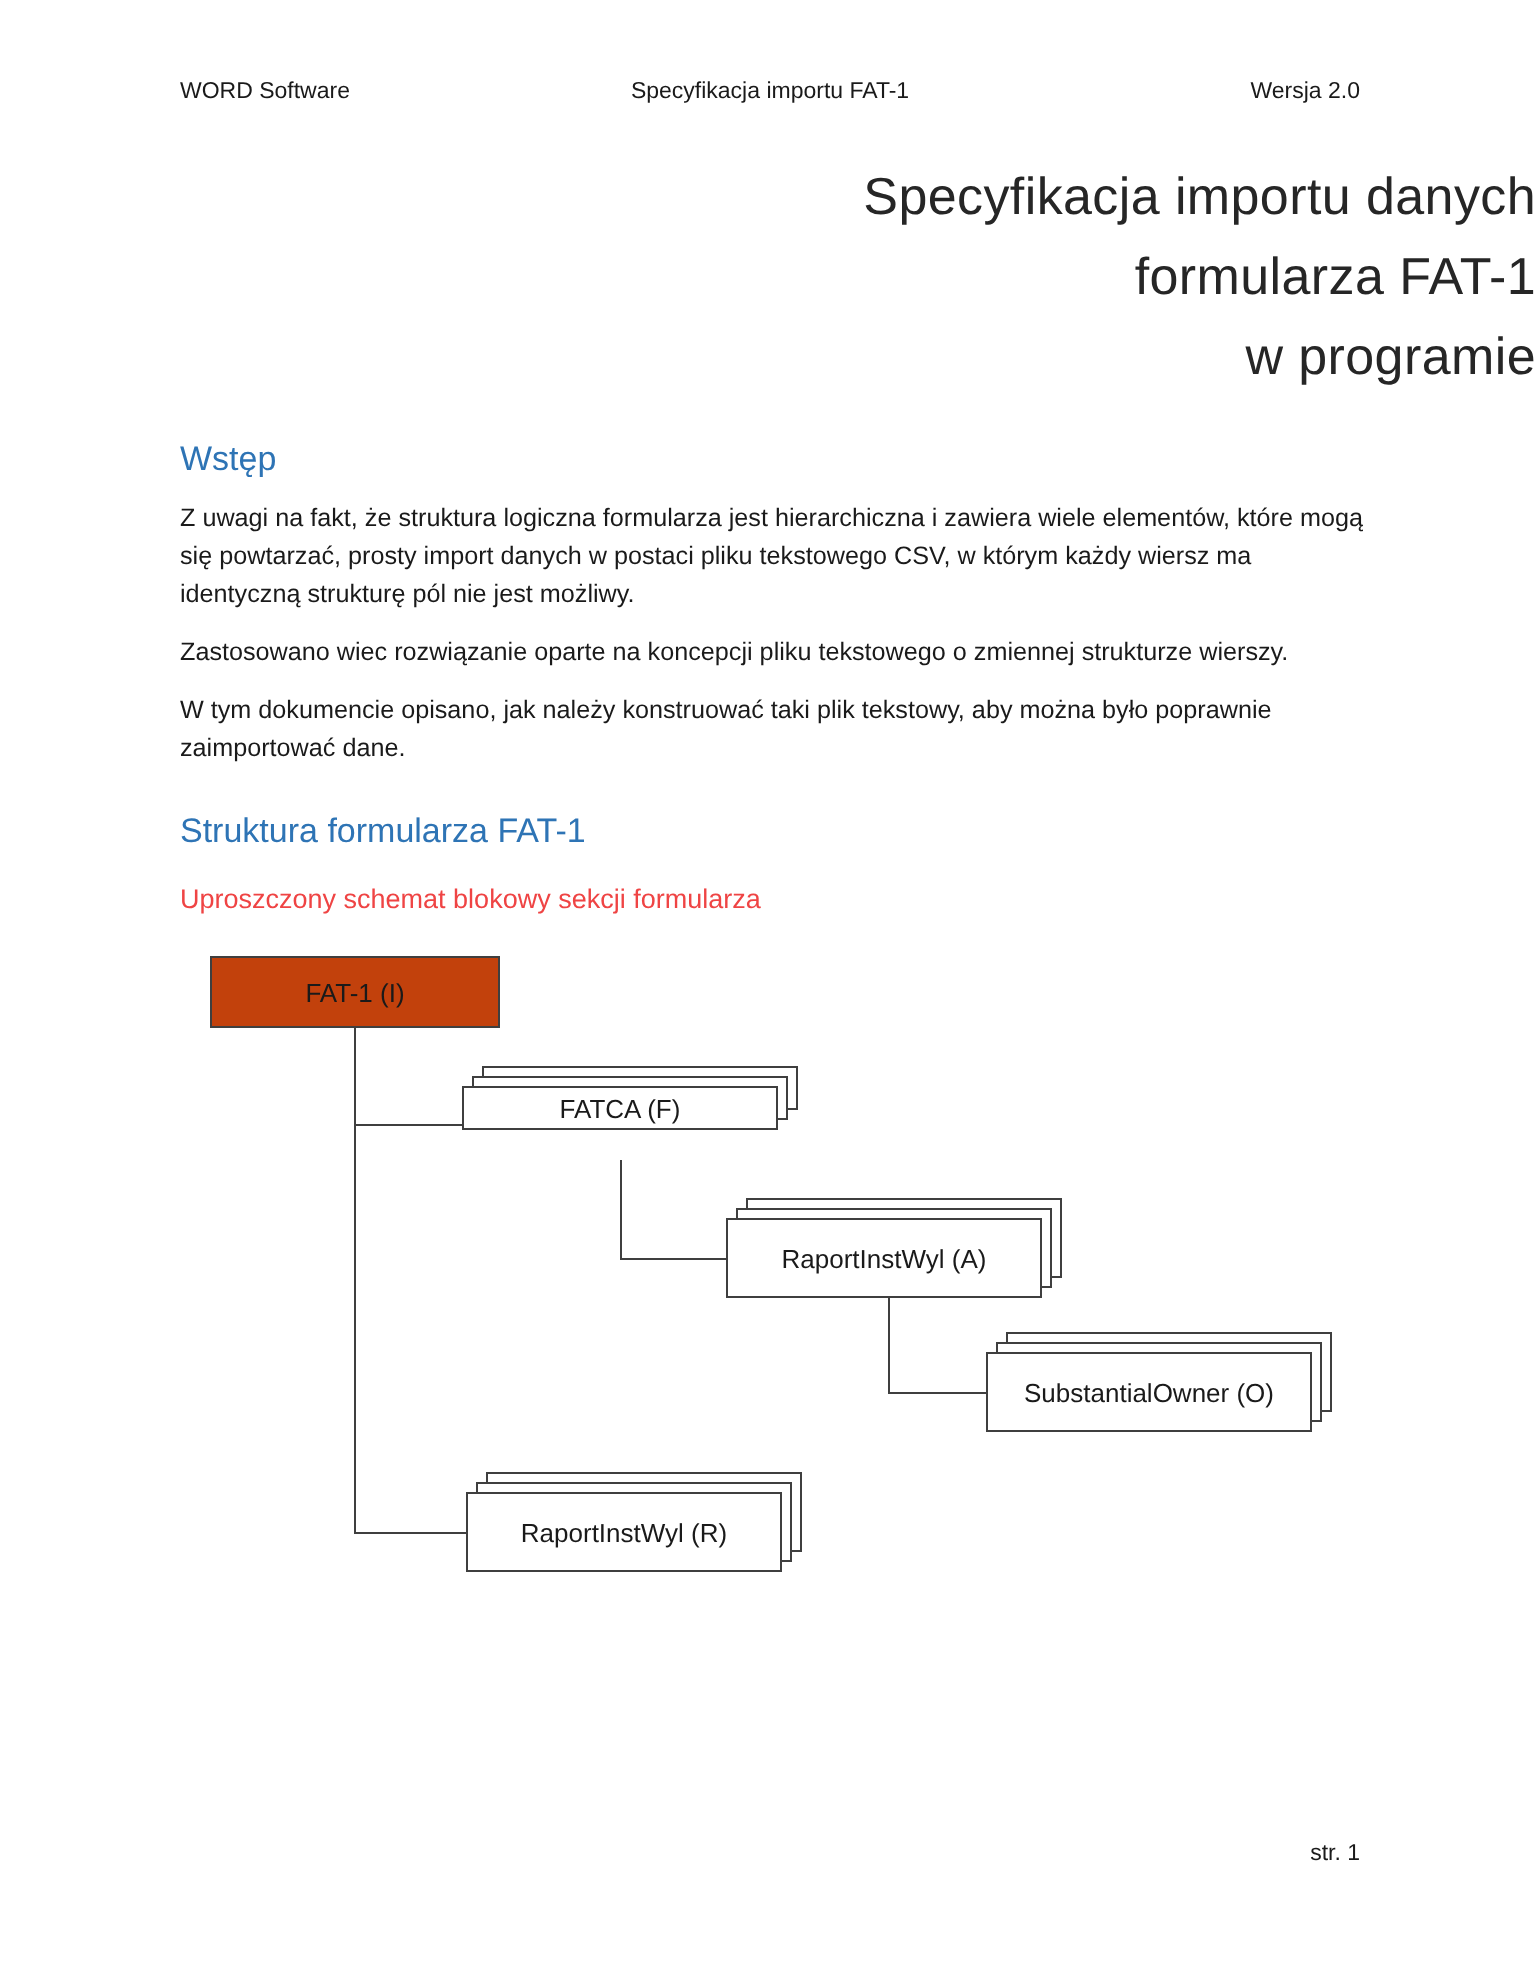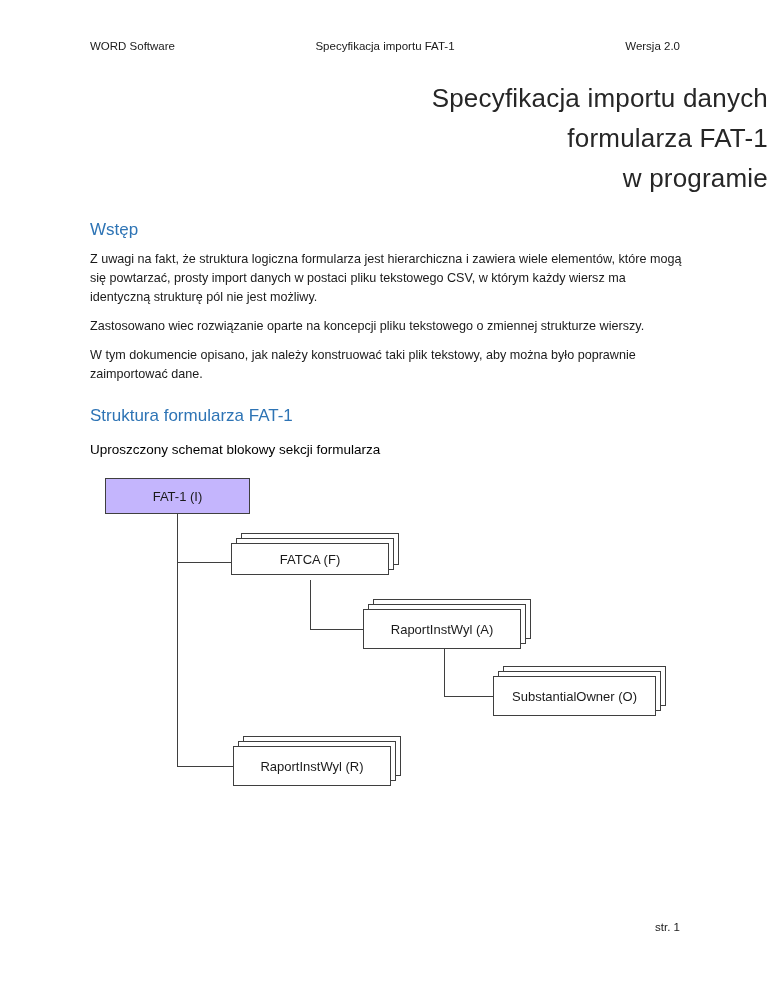--- a/index.html
+++ b/index.html
@@ -37,21 +37,21 @@
   
   .h-blue{
     margin:22px 88px 0 90px;
     font-size:17px;
     color:#2E74B5;
     font-weight:400;
   }
   .h-sub{
     margin:16px 88px 0 90px;
     font-size:13.5px;
-    color:#000000;
+    color:#ef4444;
     font-weight:400;
   }
 
   
   .para{
     margin:10px 86px 0 90px;
     font-size:12.6px;
     line-height:19px;
     color:#1a1a1a;
   }
@@ -71,21 +71,21 @@
     box-sizing:border-box;
   }
   .sheet.s1{transform:translate(5px,-5px);}
   .sheet.s2{transform:translate(10px,-10px);}
   .sheet.front{
     display:flex;align-items:center;justify-content:center;
     font-size:13px;color:#1a1a1a;
   }
   .single{
     position:absolute;
-    background:#c4b5fd;
+    background:#c2410c;
     border:1px solid #3f3f3f;
     box-sizing:border-box;
     display:flex;align-items:center;justify-content:center;
     font-size:13px;color:#1a1a1a;
   }
   .line{position:absolute;background:#3f3f3f;}
 
   
   .doc-footer{
     position:absolute;
@@ -125,21 +125,21 @@
     <div class="line" style="left:310px;top:109px;width:1px;height:50px;"></div>
     <div class="line" style="left:310px;top:158px;width:53px;height:1px;"></div>
     <div class="line" style="left:444px;top:178px;width:1px;height:48px;"></div>
     <div class="line" style="left:444px;top:225px;width:49px;height:1px;"></div>
     <div class="line" style="left:177px;top:295px;width:56px;height:1px;"></div>
 
     <div class="single" style="left:105px;top:7px;width:145px;height:36px;">
       <span>FAT-1 (I)</span>
     </div>
 
-    <div class="stack" style="left:231px;top:72px;width:158px;height:32px;">
+    <div class="stack" style="left:231px;top:72px;width:158px;height:22px;">
       <div class="sheet s2"></div>
       <div class="sheet s1"></div>
       <div class="sheet front">
         <span>FATCA (F)</span>
       </div>
     </div>
 
     <div class="stack" style="left:363px;top:138px;width:158px;height:40px;">
       <div class="sheet s2"></div>
       <div class="sheet s1"></div>

